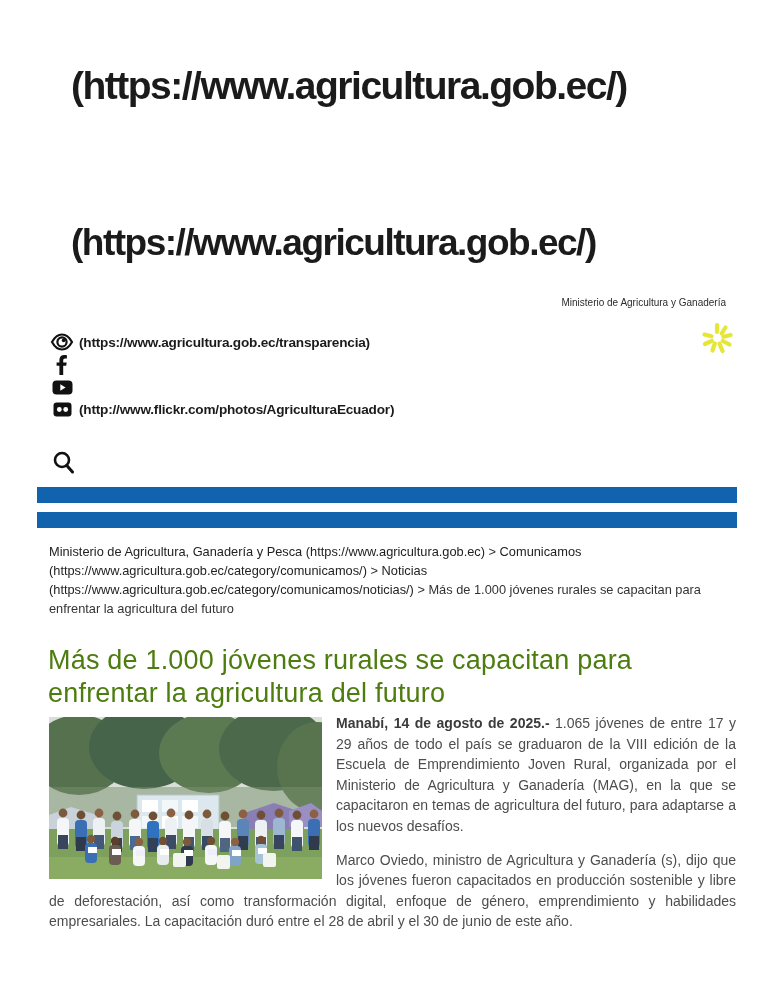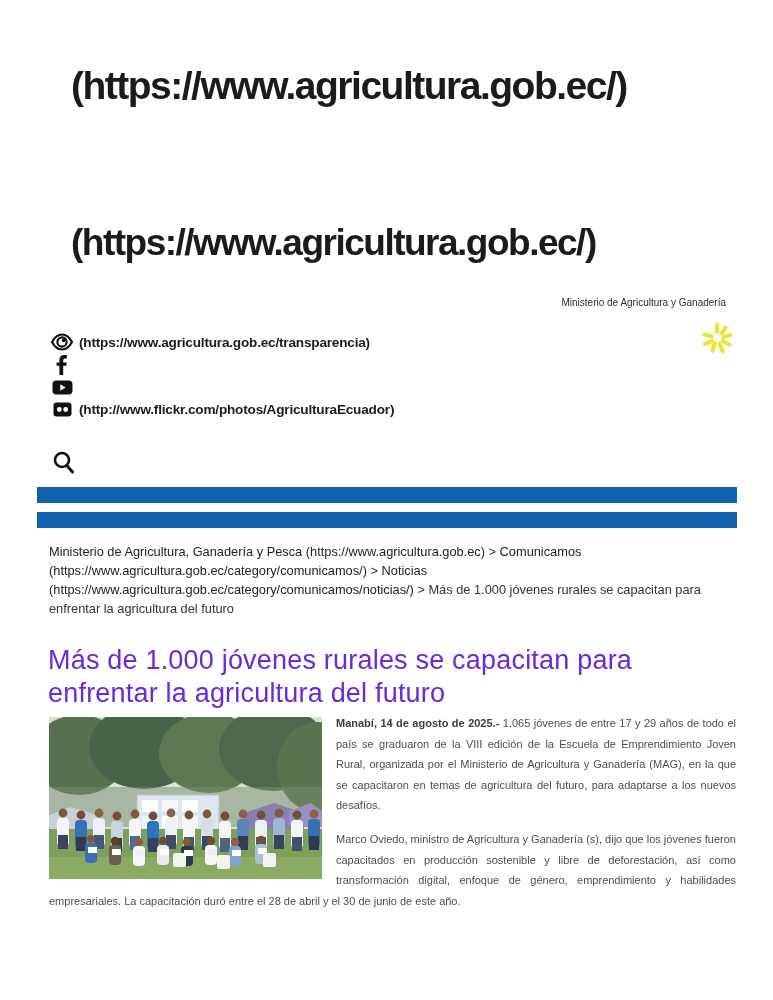--- a/index.html
+++ b/index.html
@@ -26,25 +26,25 @@
   .navbar{position:absolute;left:37px;width:700px;height:16px;background:#1163ae;}
   .navbar-1{top:487px;}
   .navbar-2{top:512px;}
 
   .breadcrumb{position:absolute;top:542px;left:49px;width:656px;
               font-size:12.8px;line-height:19px;color:#222;}
   .breadcrumb .b{font-weight:400;}
   .breadcrumb .sep{font-weight:400;color:#333;}
 
   .article-title{position:absolute;top:644px;left:48px;width:690px;margin:0;
-                 font-size:27px;font-weight:400;color:#6d28d9;line-height:1.23;
+                 font-size:27px;font-weight:400;color:#4d7c0f;line-height:1.23;
                  letter-spacing:0.2px;}
 
   .article{position:absolute;top:713px;left:49px;width:687px;
-           font-size:11px;line-height:20.6px;color:#4d4d4d;text-align:justify;}
+           font-size:14px;line-height:20.6px;color:#4d4d4d;text-align:justify;}
   .article p{margin:0 0 13px 0;}
   .photo{float:left;width:273px;height:162px;margin:4px 14px 6px 0;display:block;}
   .lead{font-weight:700;color:#3c3c3c;}
 </style>
 </head>
 <body>
 
 <div class="page">
 
   <h1 class="site-link site-link-1">(https://www.agricultura.gob.ec/)</h1>

